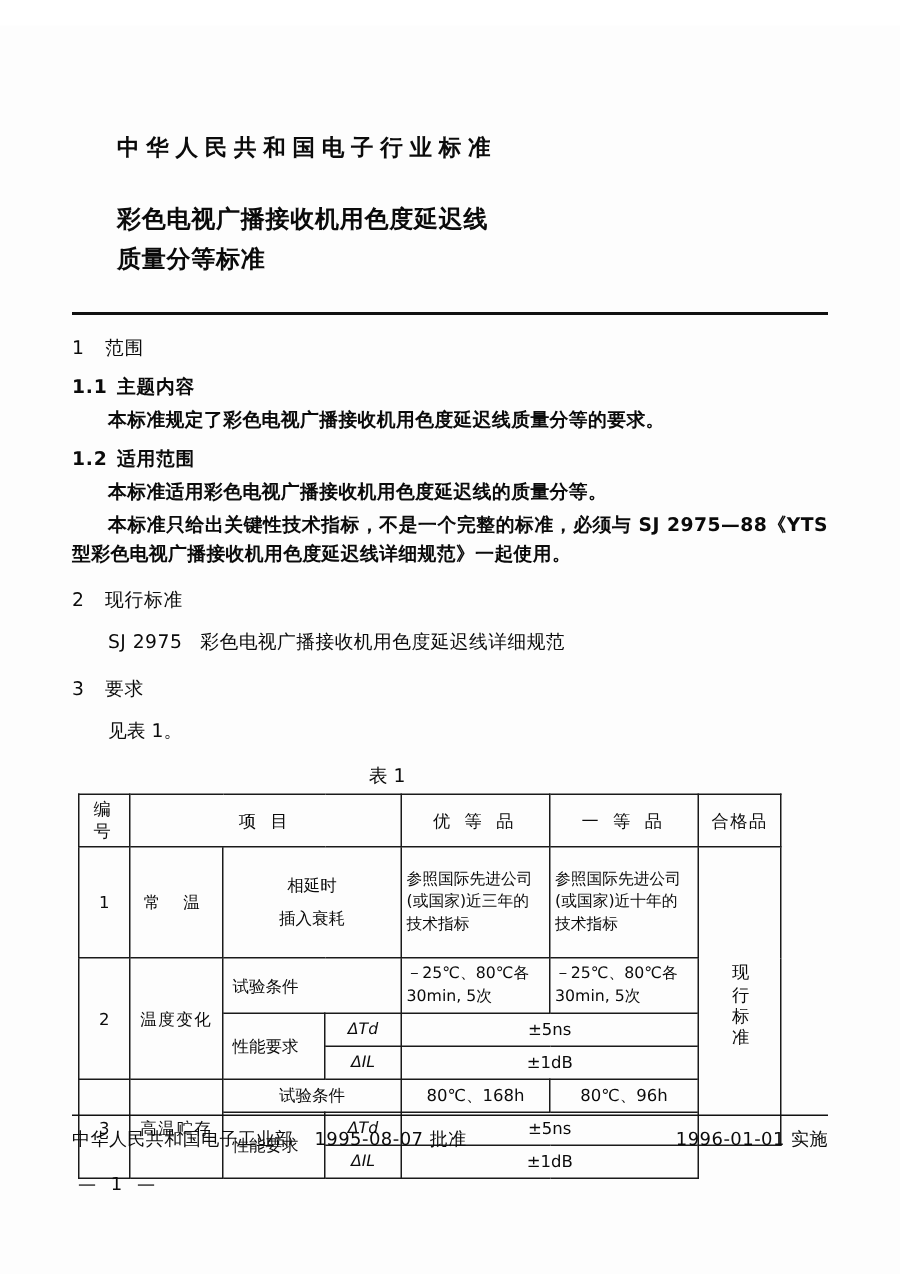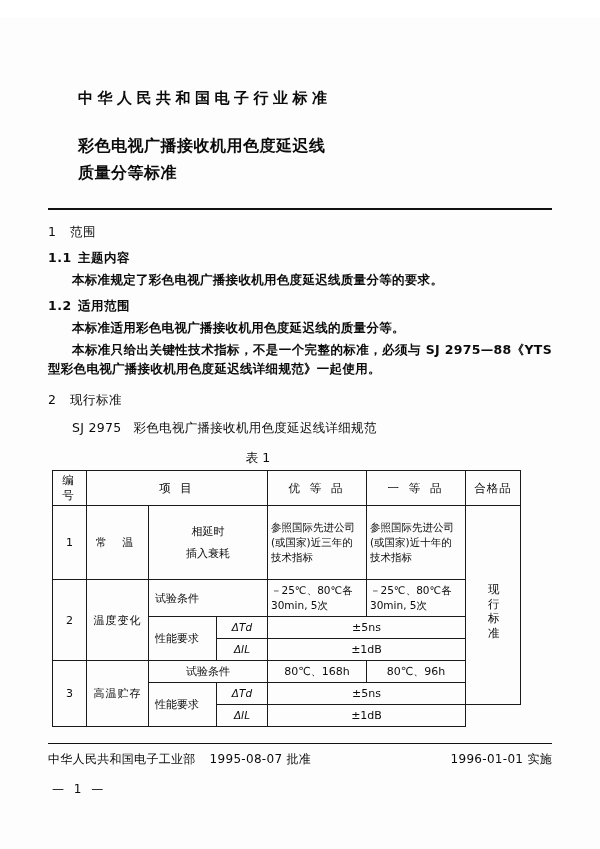--- a/index.html
+++ b/index.html
@@ -222,20 +222,24 @@
     <div class="para">本标准适用彩色电视广播接收机用色度延迟线的质量分等。</div>
     <div class="para">本标准只给出关键性技术指标，不是一个完整的标准，必须与 SJ 2975—88《YTS 型彩色电视广播接收机用色度延迟线详细规范》一起使用。</div>
 
     <div class="sec-head">
       <span class="num">2</span><span>现行标准</span>
     </div>
     <div class="ref-line">
       <span class="code">SJ 2975</span><span>彩色电视广播接收机用色度延迟线详细规范</span>
     </div>
 
+    <div class="sec-head">
+      <span class="num">3</span><span>要求</span>
+    </div>
+    <div class="see-table">见表 1。</div>
 
     <div class="tbl-caption">表 1</div>
 
     <table class="spec">
       <colgroup>
         <col style="width:34px">
         <col style="width:62px">
         <col style="width:68px">
         <col style="width:51px">
         <col style="width:99px">

